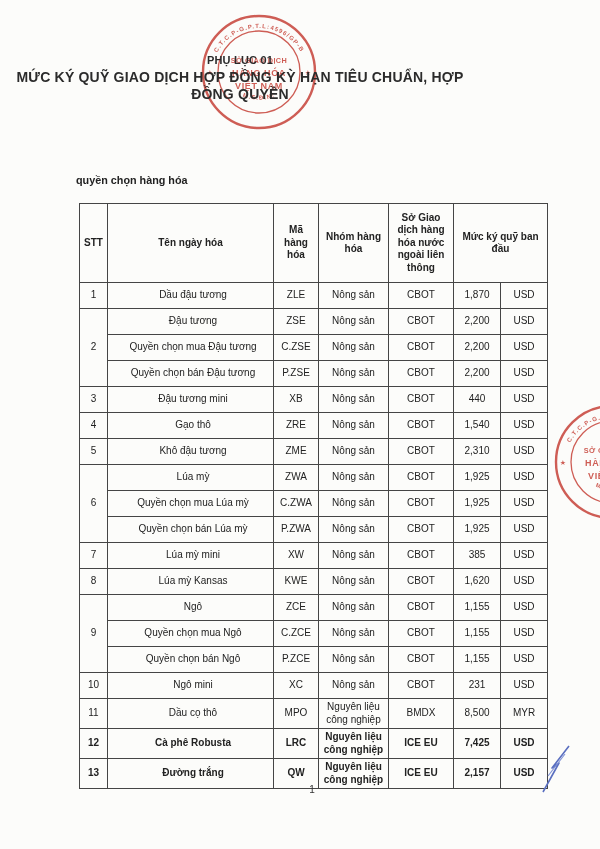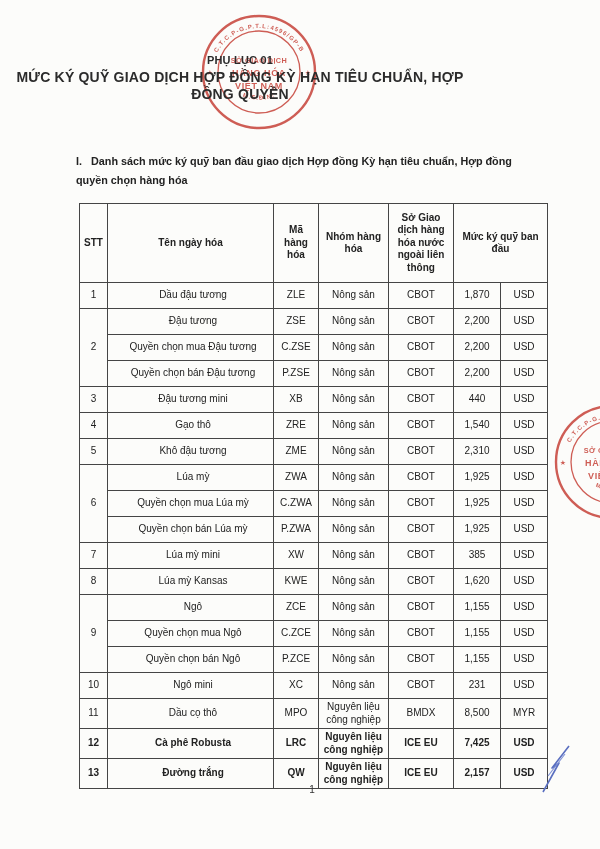--- a/index.html
+++ b/index.html
@@ -104,21 +104,21 @@
     <text class="c2" x="60" y="64">HÀNG HÓA</text>
     <text class="c2" x="60" y="77">VIỆT NAM</text>
   </svg>
 
   <div class="doc-header">
     <div class="t-appendix">PHỤ LỤC 01</div>
     <div class="t-main">MỨC KÝ QUỸ GIAO DỊCH HỢP ĐỒNG KỲ HẠN TIÊU CHUẨN, HỢP ĐỒNG QUYỀN</div>
   </div>
 
   <div class="section-heading">
-    <span>I.&nbsp;&nbsp;&nbsp;Danh sách mức ký quỹ ban đầu giao dịch Hợp đồng Kỳ hạn tiêu chuẩn, Hợp đồng</span><br>
+    <br>
     <span>quyền chọn hàng hóa</span>
   </div>
 
   <table class="margin-table">
     <colgroup>
       <col style="width:28px">
         <col style="width:166px">
         <col style="width:45px">
       <col style="width:70px">
         <col style="width:65px">

